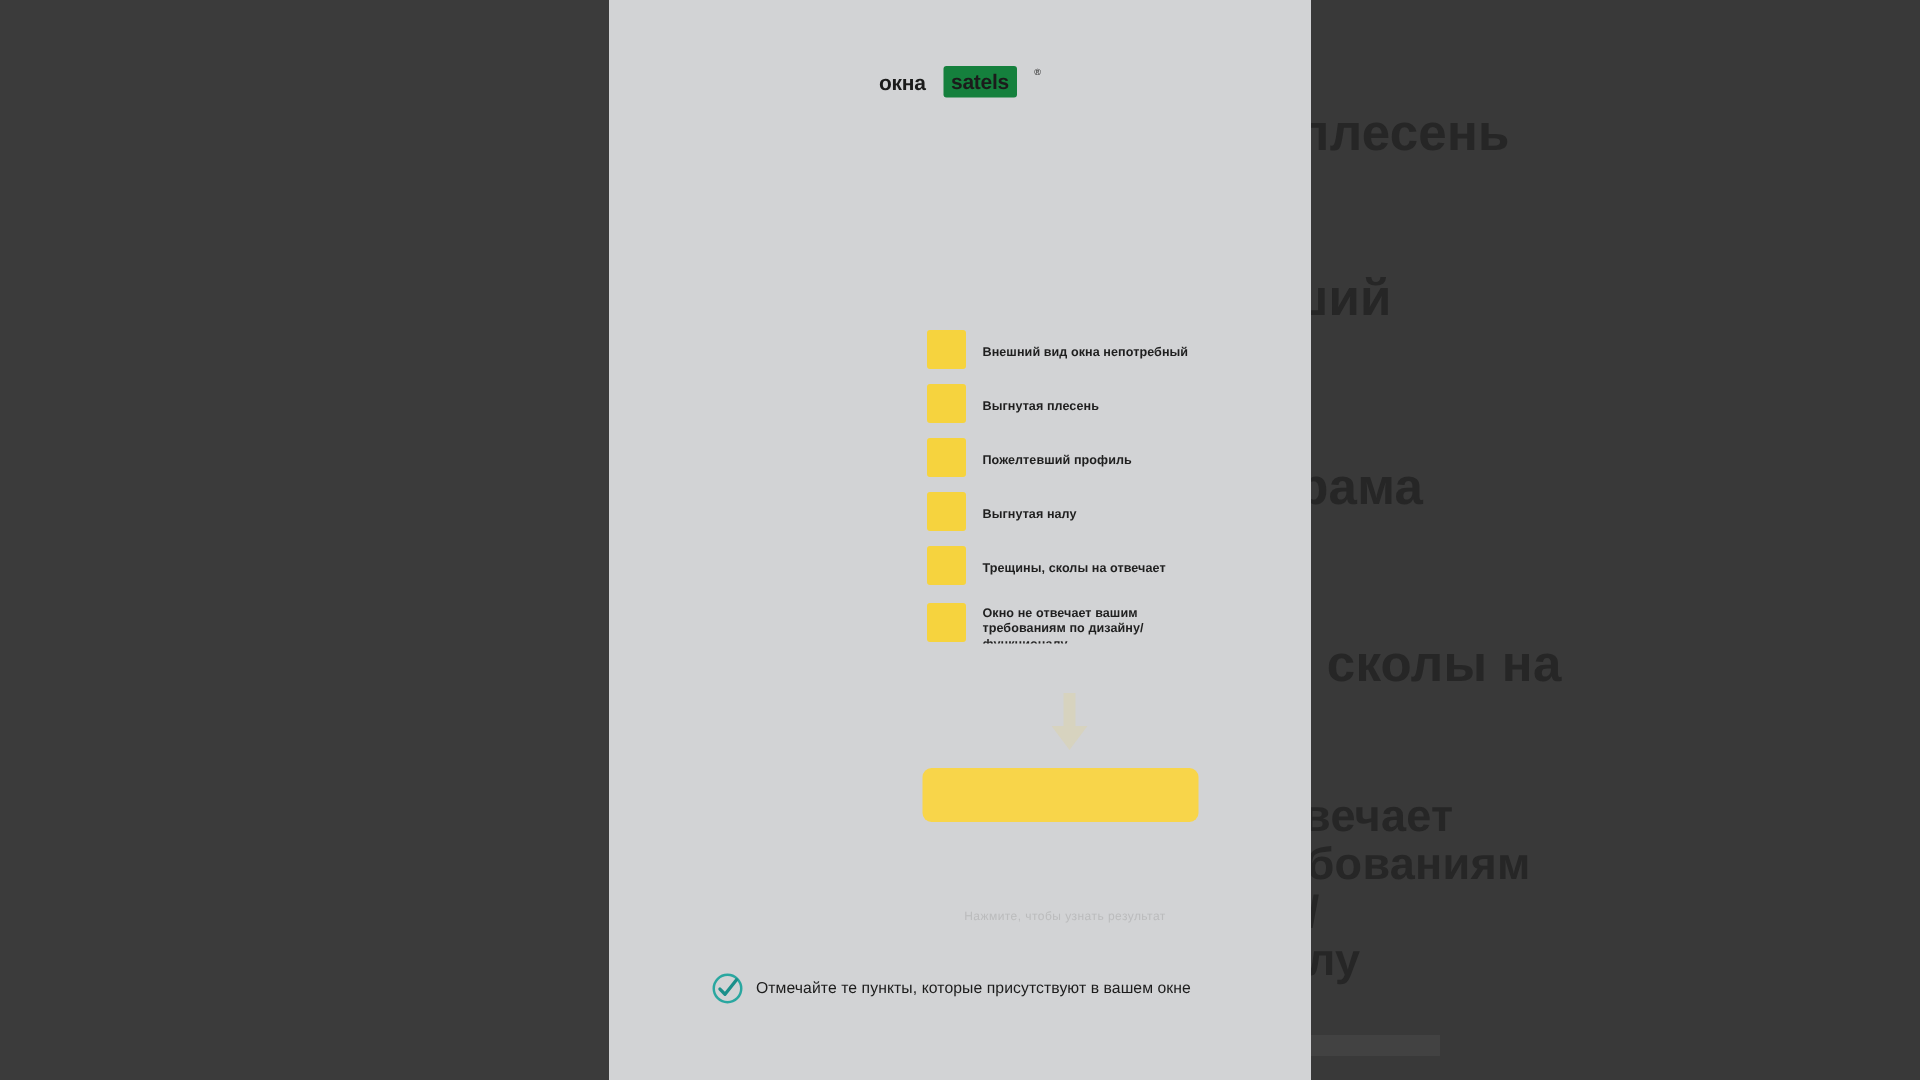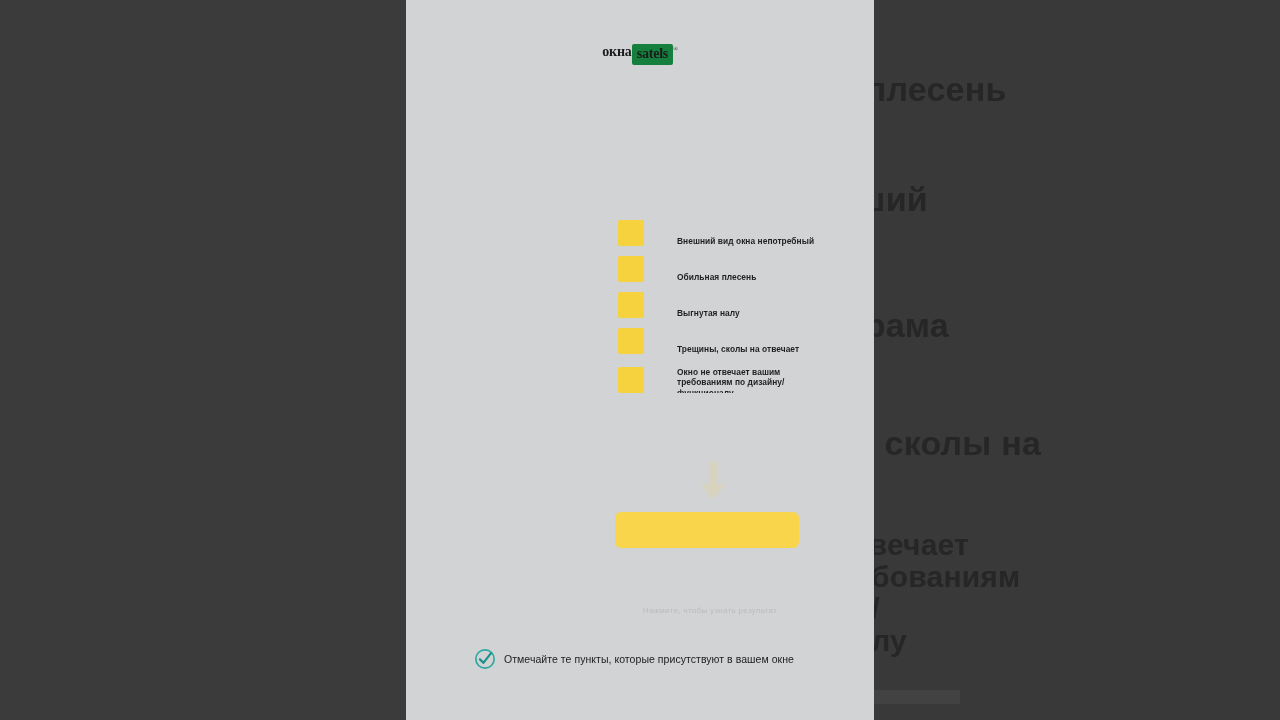--- a/index.html
+++ b/index.html
@@ -43,22 +43,22 @@
   }
 
   
   .logo {
     position: absolute;
     top: 44px;
     left: 0;
     right: 0;
     display: flex;
     justify-content: center;
-    gap: 0;
-    font-family: Liberation Serif, serif;
+    align-items: center;
+    gap: 12px;
   }
   .logo-word {
     font-size: 14px;
     font-weight: bold;
     color: #1b1b1b;
     letter-spacing: -0.2px;
   }
   .logo-mark {
     background: #15803d;
     padding: 2px 5px 3px 5px;
@@ -78,23 +78,22 @@
 
   
   .checklist {
     position: absolute;
     left: 212px;
     top: 220px;
     width: 200px;
   }
   .check-row {
     display: flex;
-    align-items: flex-end;
+    align-items: center;
     margin-bottom: 10px;
-    gap: 22px;
   }
   .check-box {
     width: 26px;
     height: 26px;
     background: #f6d33e;
     border-radius: 2px;
     flex: 0 0 auto;
     margin-right: 11px;
   }
   .check-label {
@@ -226,23 +225,27 @@
 
     <div class="checklist">
 
       <div class="check-row">
         <span class="check-box"></span>
         <span class="check-label">Внешний вид окна непотребный</span>
       </div>
 
       <div class="check-row">
         <span class="check-box"></span>
-        <span class="check-label">Обильная плесень</span>
-      </div>
-
+        <span class="check-label">Выгнутая плесень</span>
+      </div>
+
+      <div class="check-row">
+        <span class="check-box"></span>
+        <span class="check-label">Пожелтевший профиль</span>
+      </div>
 
       <div class="check-row">
         <span class="check-box"></span>
         <span class="check-label">Выгнутая налу</span>
       </div>
 
       <div class="check-row">
         <span class="check-box"></span>
         <span class="check-label">Трещины, сколы на отвечает</span>
       </div>

